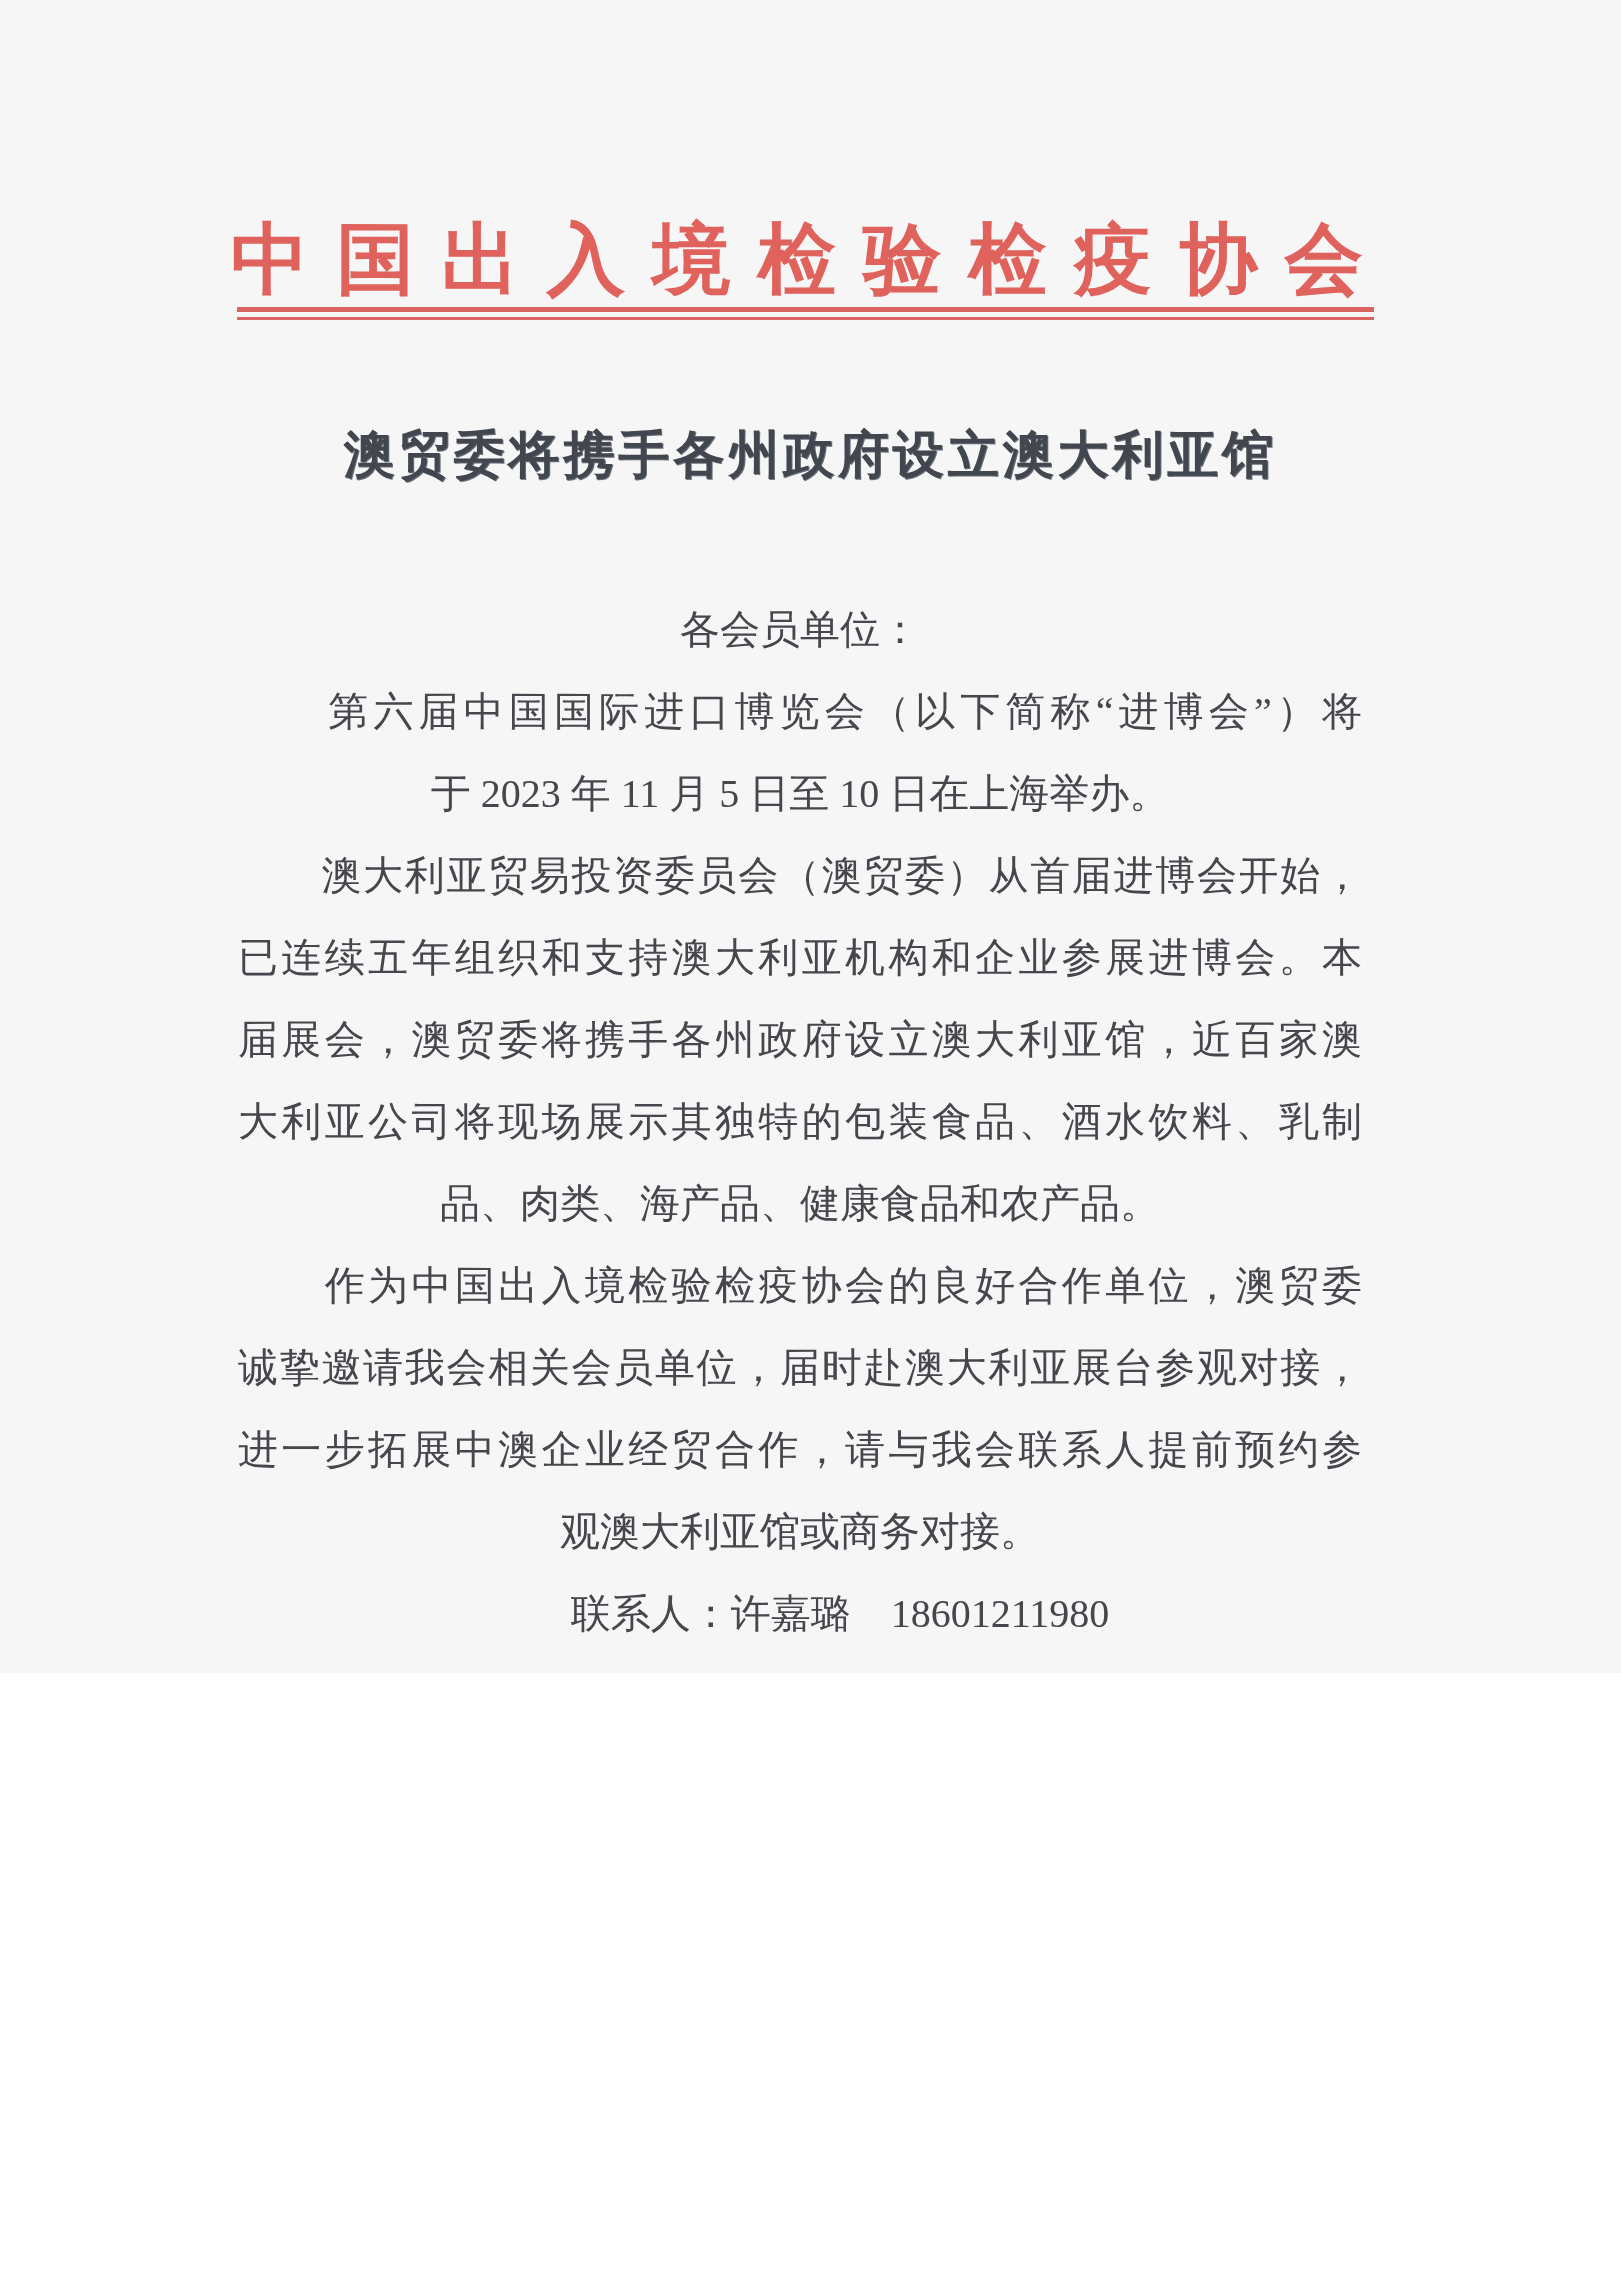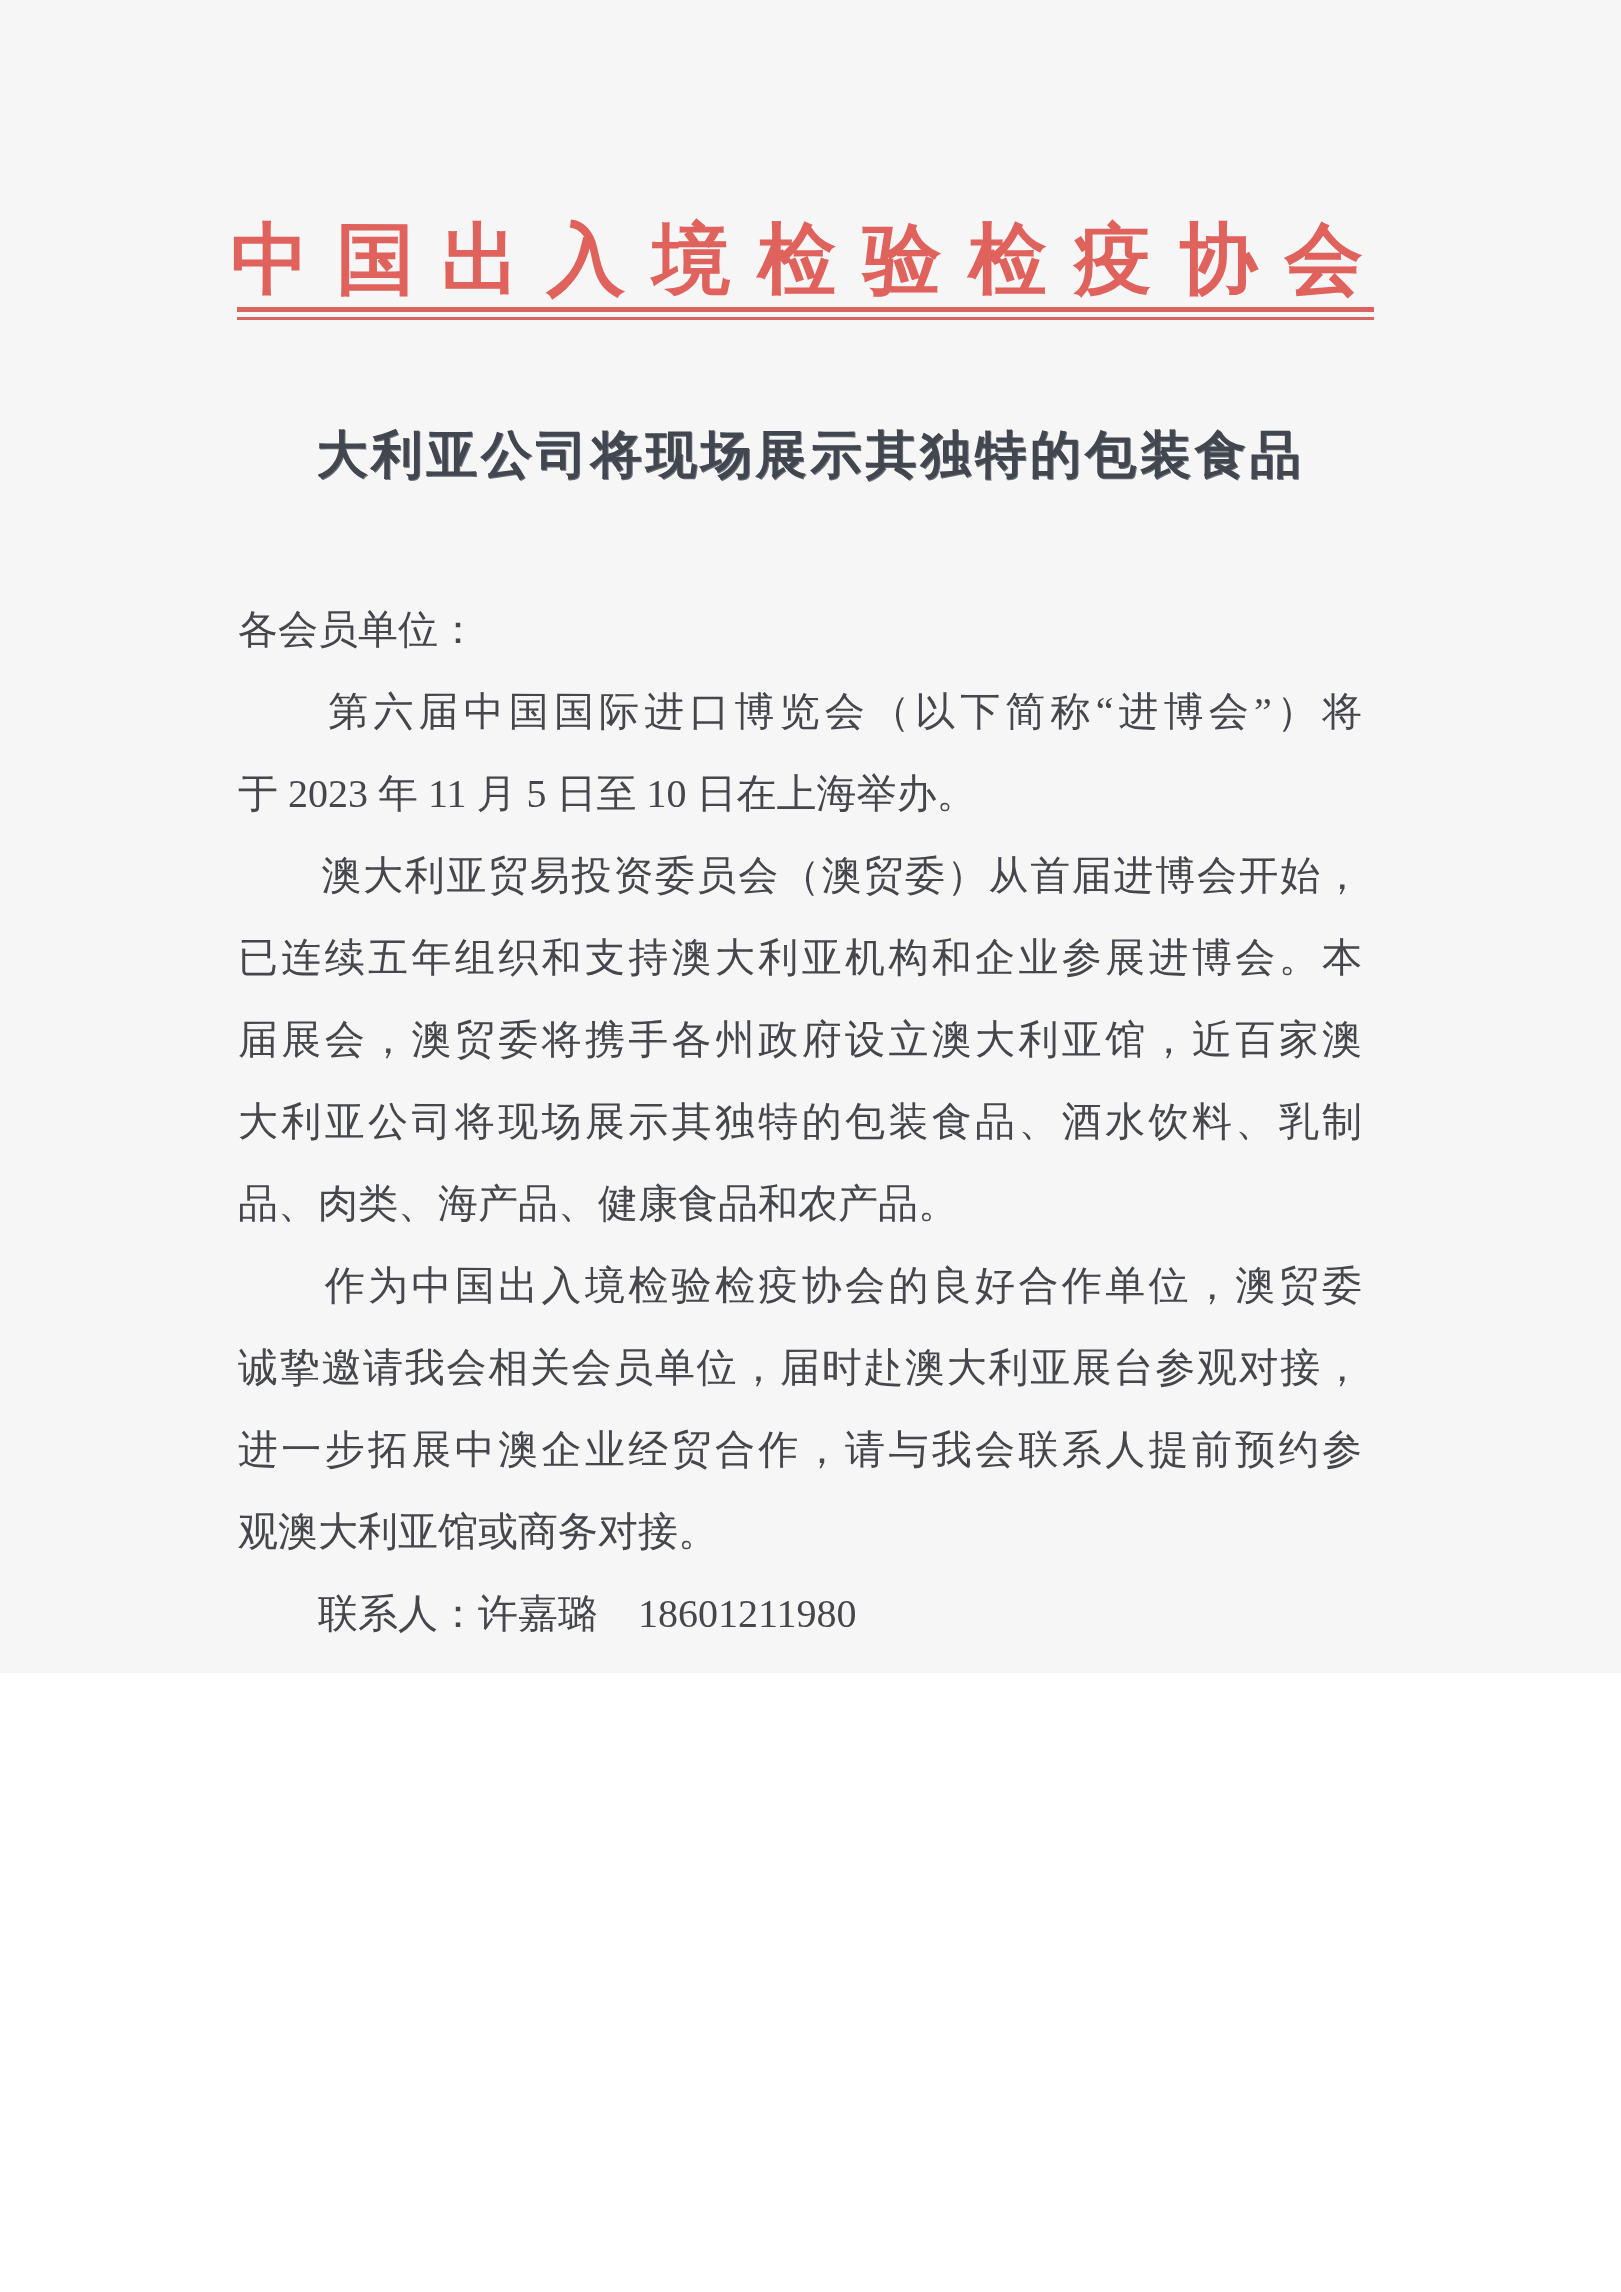--- a/index.html
+++ b/index.html
@@ -35,21 +35,21 @@
   }
   
   .body-block{
     position:absolute;left:238px;top:589px;width:1124px;
     color:#45474c;
     font-size:40px;
   }
   .line{
     height:82px;line-height:82px;
     white-space:pre-wrap;
-    text-align:left;
+    text-align:center;
   }
   .line.j{
     text-align:justify;
     text-align-last:justify;
   }
   
   .sig-org{
     position:absolute;left:799px;top:1923px;
     font-size:41px;color:#2b2d30;line-height:41px;white-space:nowrap;
   }
@@ -67,21 +67,21 @@
 </style>
 </head>
 <body>
 
 <div class="page">
 
   <div class="org-header">中国出入境检验检疫协会</div>
   <div class="rule1"></div>
   <div class="rule2"></div>
 
-  <div class="doc-title">大利亚公司将现场展示其独特的包装食品</div>
+  <div class="doc-title">澳贸委将携手各州政府设立澳大利亚馆</div>
 
   <div class="body-block">
     <div class="line">各会员单位：</div>
     <div class="line j">　　第六届中国国际进口博览会（以下简称“进博会”）将</div>
     <div class="line">于 2023 年 11 月 5 日至 10 日在上海举办。</div>
     <div class="line j">　　澳大利亚贸易投资委员会（澳贸委）从首届进博会开始，</div>
     <div class="line j">已连续五年组织和支持澳大利亚机构和企业参展进博会。本</div>
     <div class="line j">届展会，澳贸委将携手各州政府设立澳大利亚馆，近百家澳</div>
     <div class="line j">大利亚公司将现场展示其独特的包装食品、酒水饮料、乳制</div>
     <div class="line">品、肉类、海产品、健康食品和农产品。</div>

